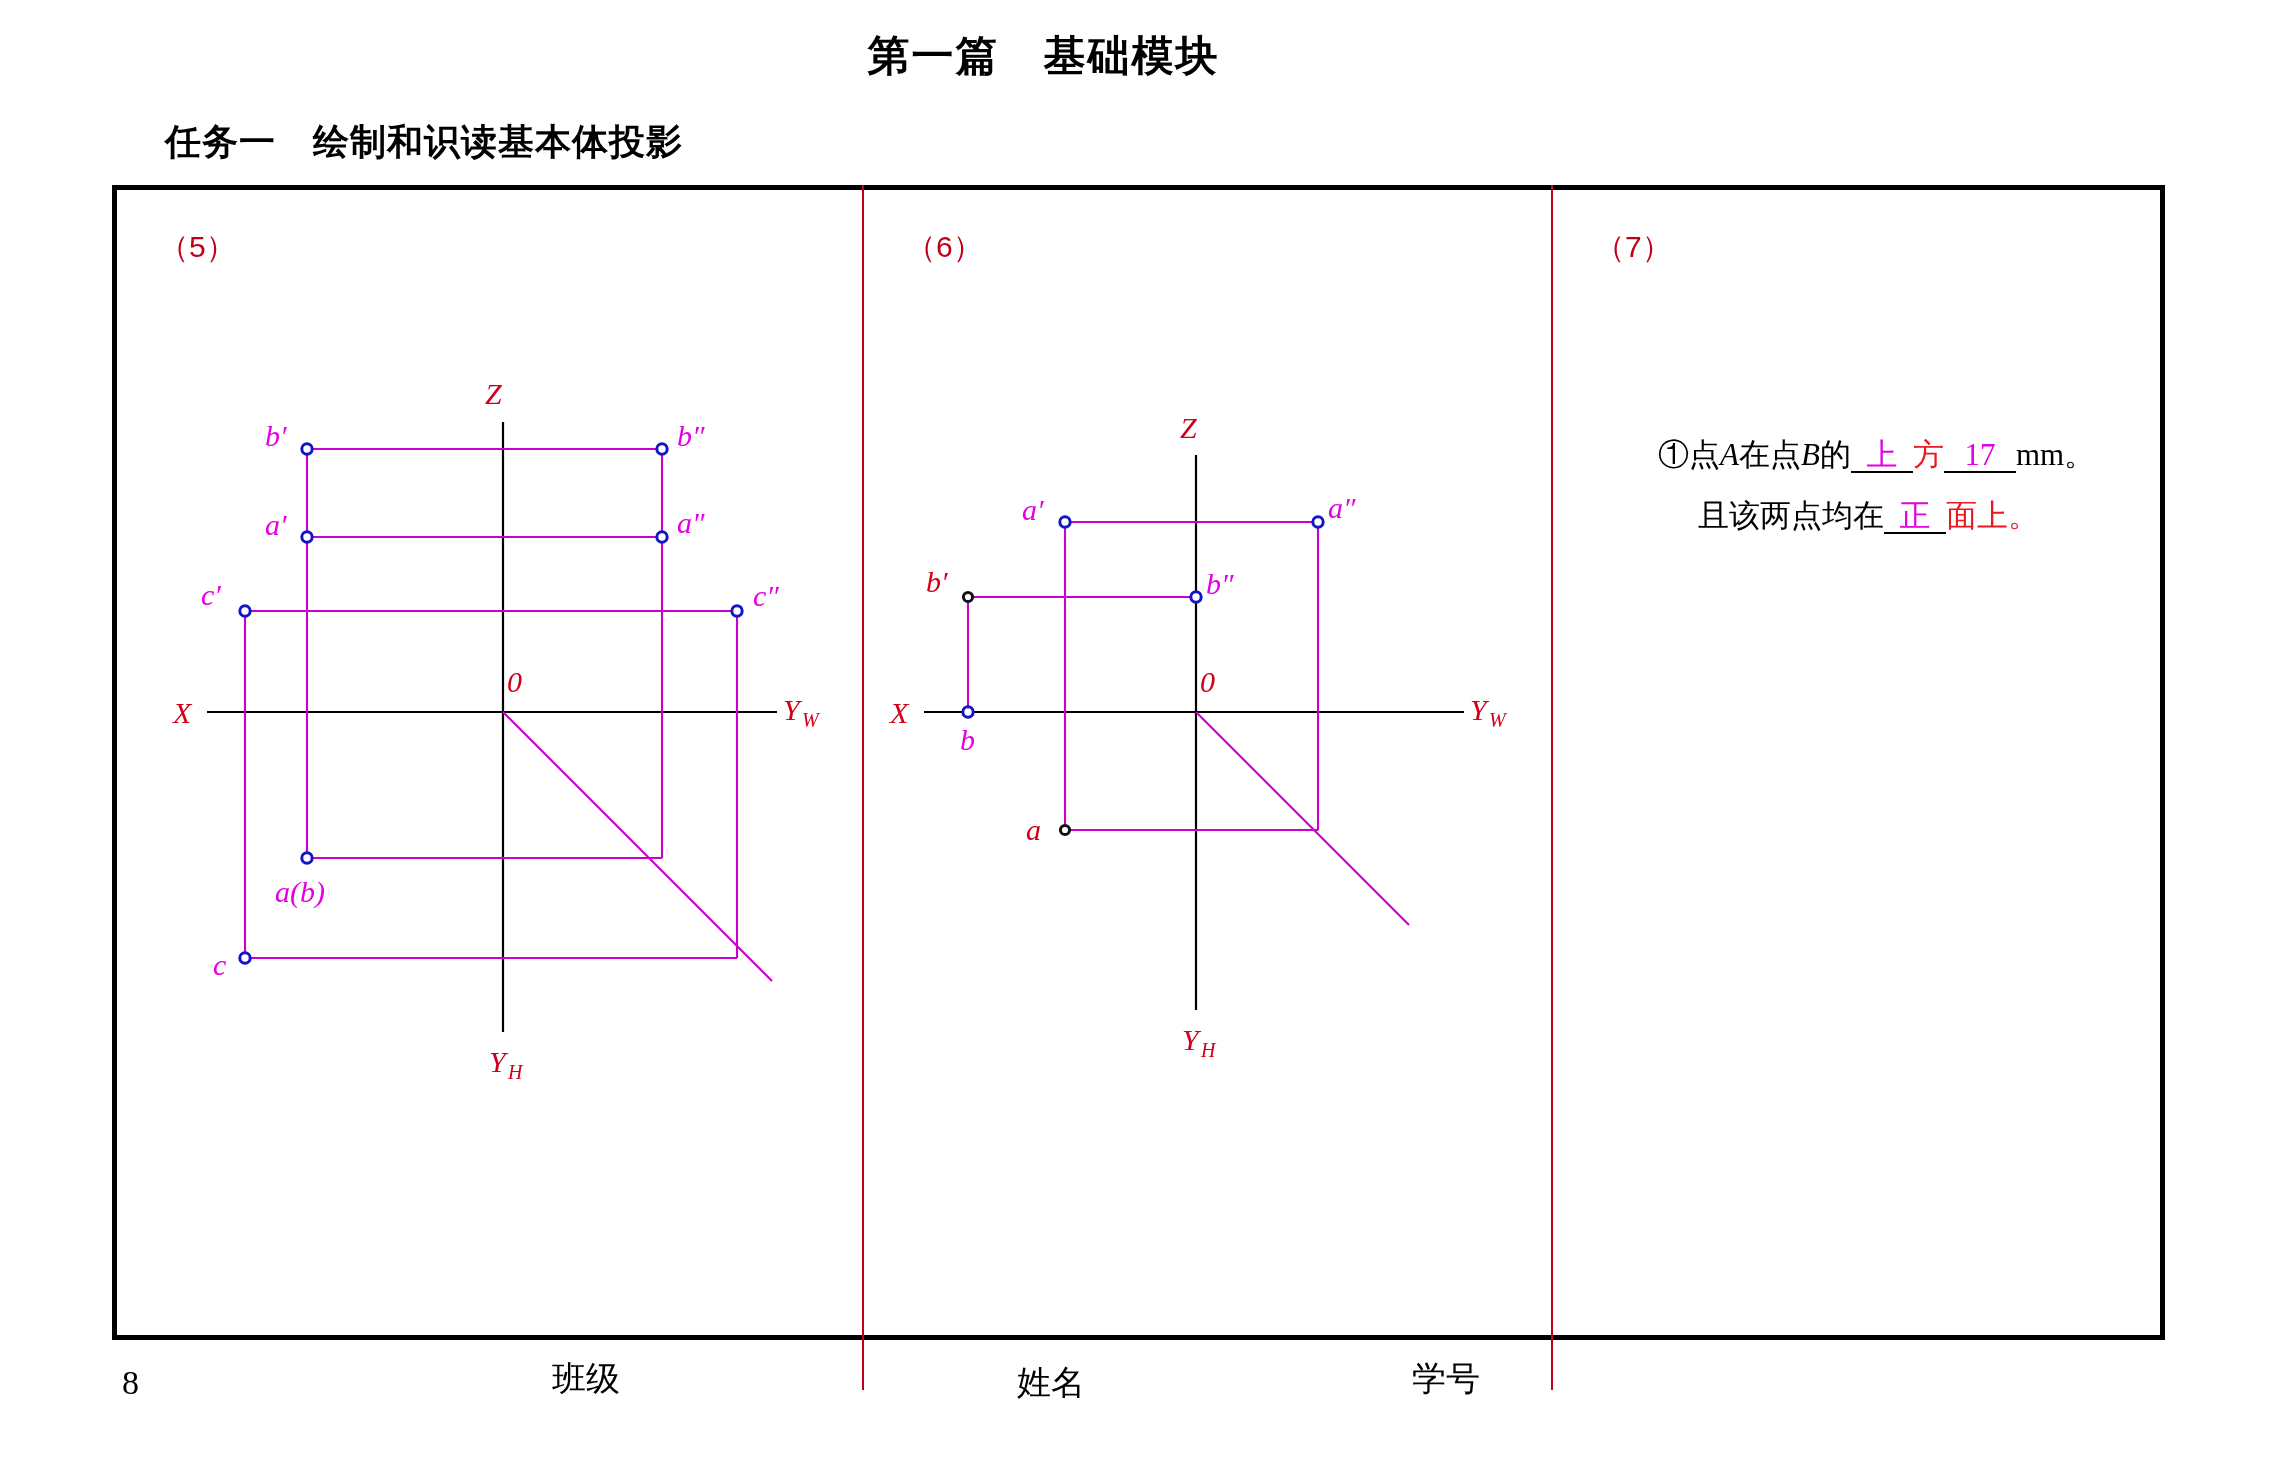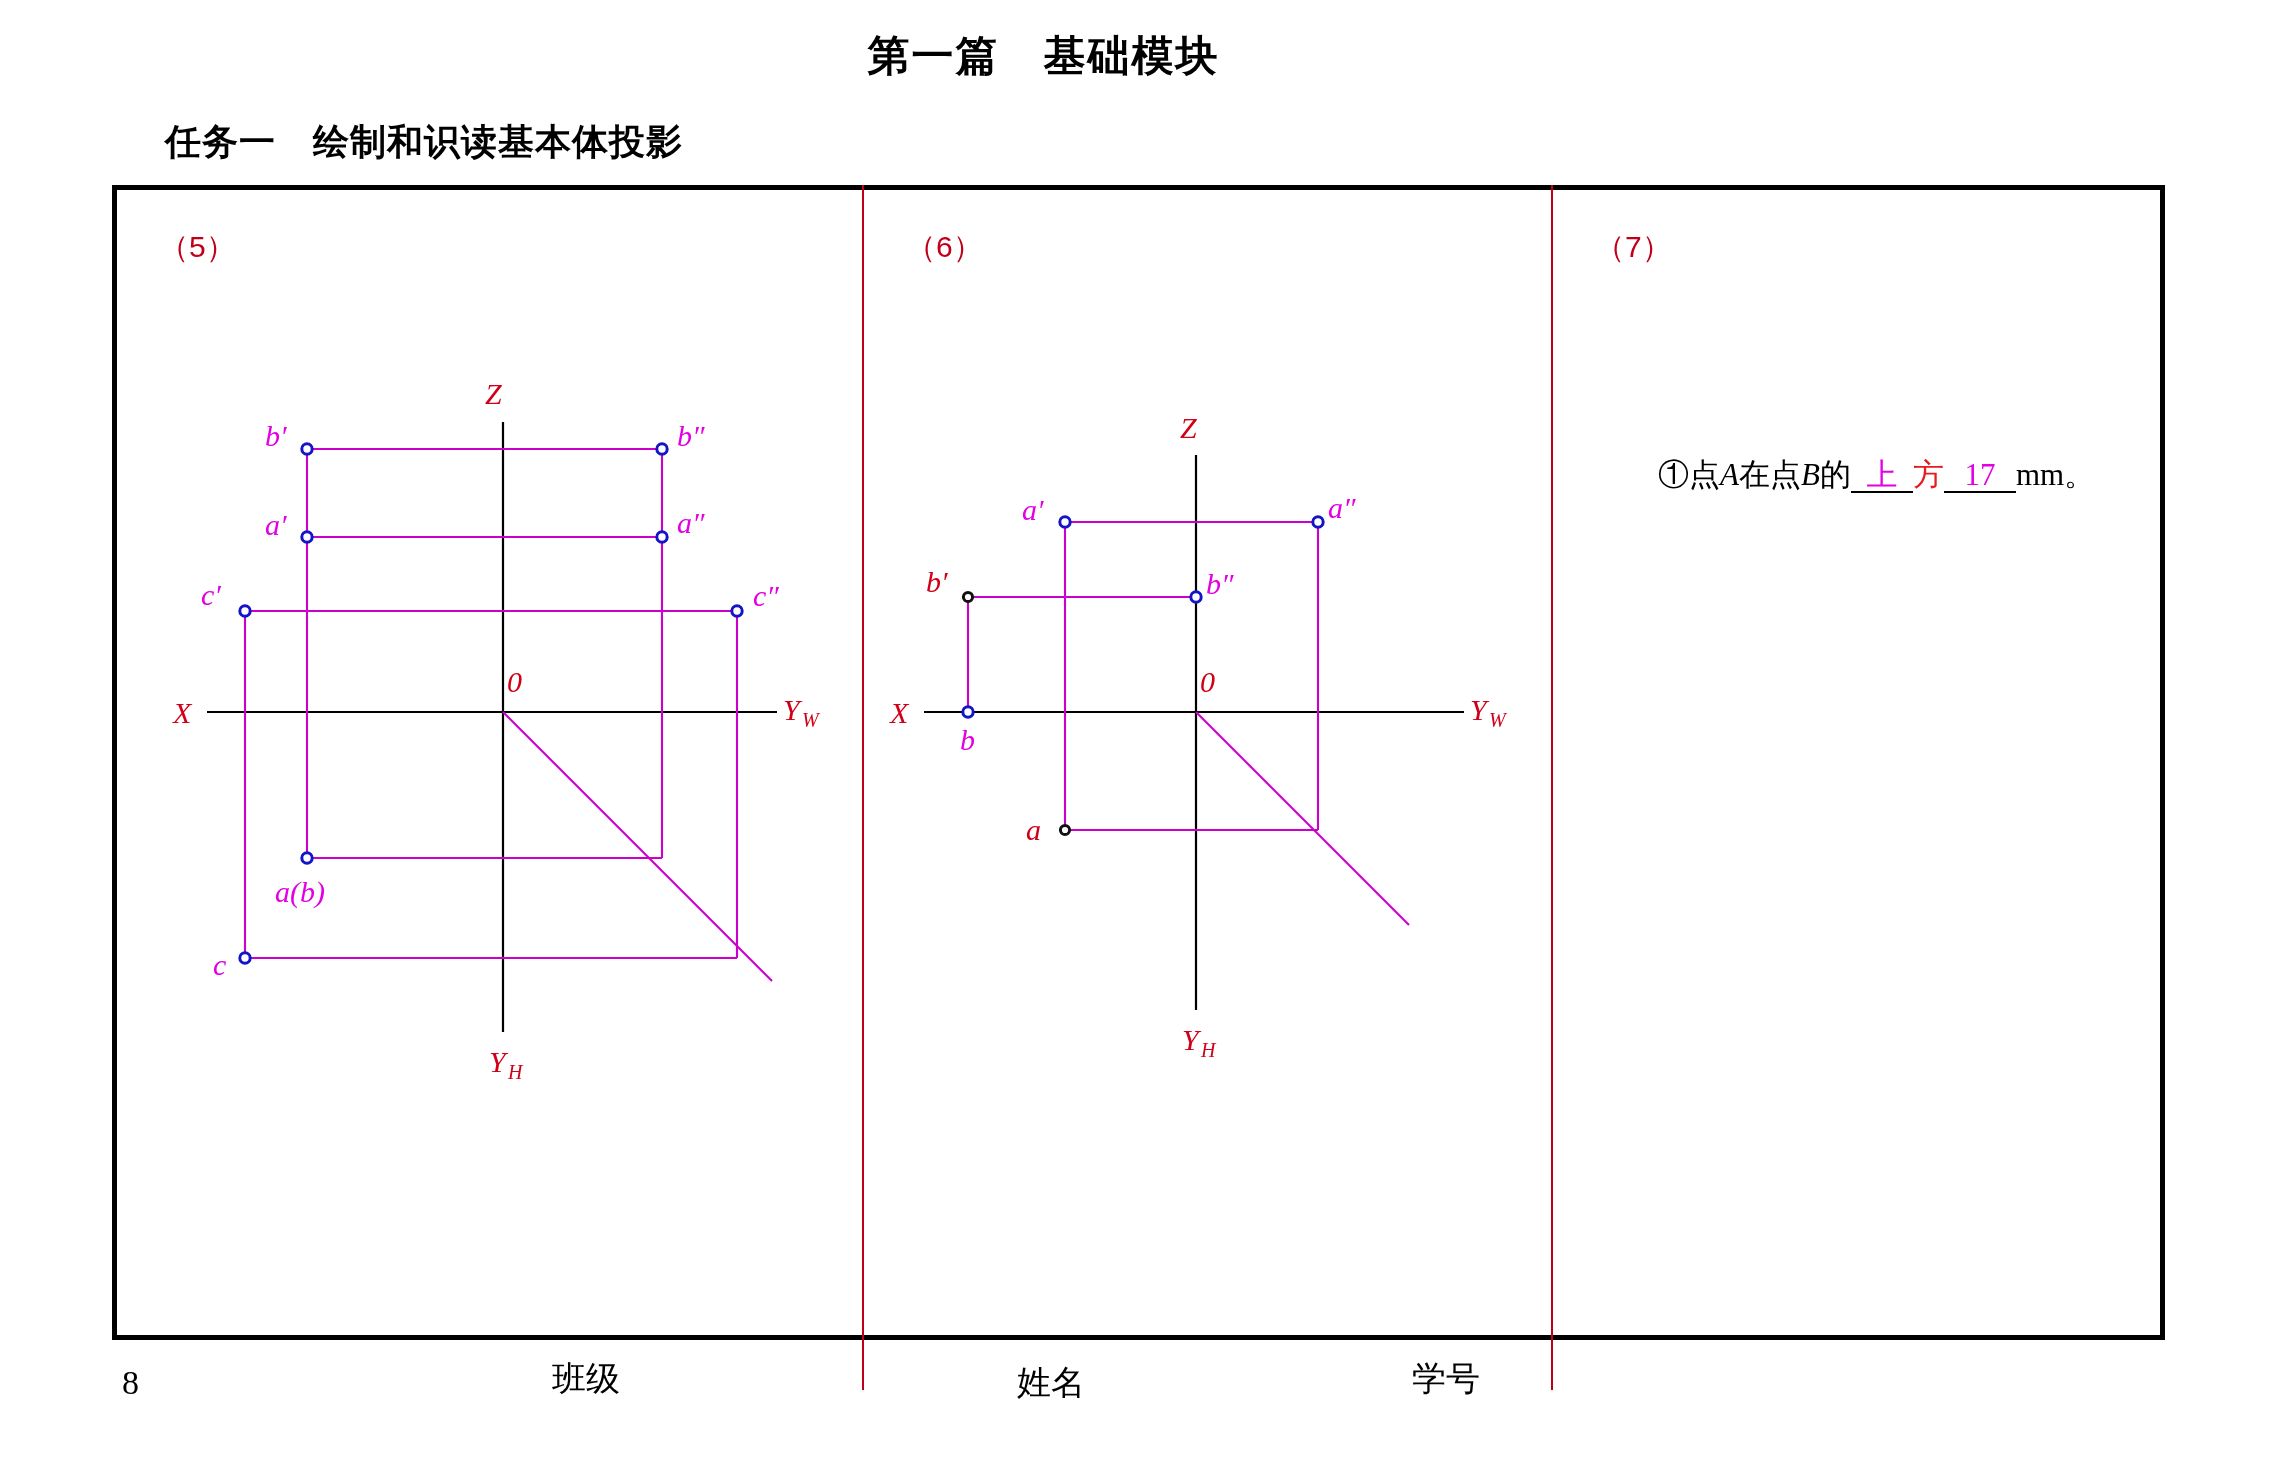--- a/index.html
+++ b/index.html
@@ -62,21 +62,21 @@
     font-family:"Liberation Sans","DejaVu Sans",sans-serif;
     letter-spacing:0;
   }
 
   
   .draw{ position:absolute; left:0; top:0; }
 
   
   #answers{
     position:absolute;
-    left:105px; top:269px;
+    left:105px; top:249px;
     width:520px;
     color:#000000;
     font-size:31px;
     line-height:1.0;
     font-family:"Liberation Serif","DejaVu Serif",serif;
   }
   .ans-line{ margin-bottom:27px; white-space:nowrap; }
   .ans-line.sub{ margin-left:40px; margin-bottom:0; }
   .num{ font-size:31px; }
   .it{ font-style:italic; }
@@ -241,20 +241,23 @@
     <div class="panel-label">（7）</div>
 
     <div id="answers">
 
       <div class="ans-line">
         <span class="num">①</span><span>点</span><span class="it">A</span><span>在点</span><span class="it">B</span><span>的</span><span class="blank">上</span><span class="redtxt">方</span><span class="blank wide">17</span><span>mm</span><span>。</span>
       </div>
 
 
 
+      <div class="ans-line sub">
+        <span>且该两点均在</span><span class="blank">正</span><span class="redtxt">面上</span><span class="redtxt">。</span>
+      </div>
 
     </div>
   </div>
 
 </div>
 
 <div id="footer">
   <div class="foot-item" id="foot-page">8</div>
   <div class="foot-item" id="foot-class">班级</div>
   <div class="foot-item" id="foot-name">姓名</div>

